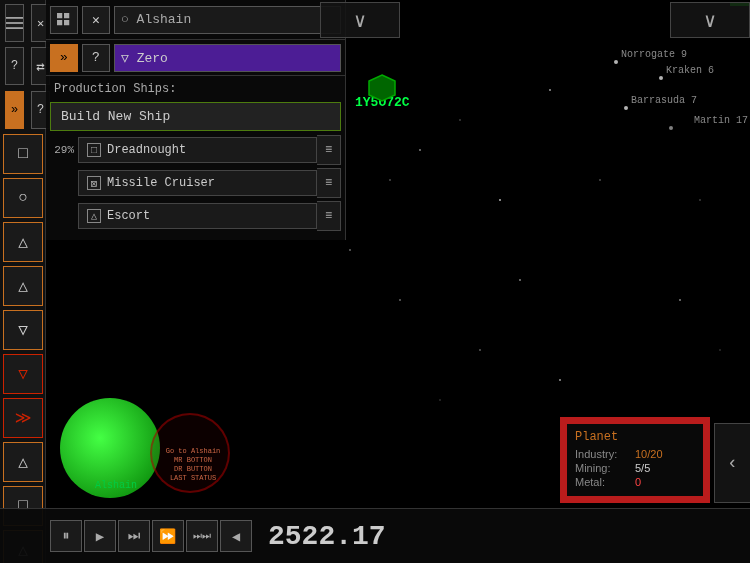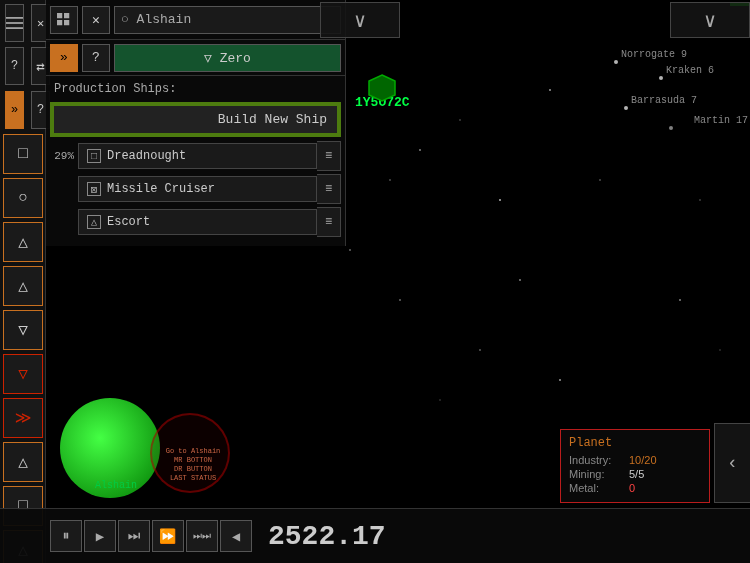--- a/index.html
+++ b/index.html
@@ -150,51 +150,50 @@
       display: flex;
       align-items: center;
       justify-content: center;
       cursor: pointer;
       color: #ccc;
       font-size: 13px;
     }
 
     #zero-input {
       flex: 1;
-      background: #14532d;
+      background: #4c1d95;
       border: 1px solid #555;
       color: #ccc;
       font-family: 'Courier New', monospace;
       font-size: 13px;
       padding: 3px 6px;
       height: 28px;
-      text-align: center;
     }
 
     
     #production-section {
       padding: 6px 4px;
     }
 
     #production-label {
       color: #aaa;
       font-size: 12px;
       margin-bottom: 6px;
       margin-left: 4px;
     }
 
     #build-new-ship-btn {
       width: 100%;
       background: #222;
-      border: 4px solid #4d7c0f;
+      border: 1px solid #4d7c0f;
       color: #ccc;
       font-family: 'Courier New', monospace;
       font-size: 13px;
       padding: 6px 10px;
-      text-align: right;
+      text-align: left;
       cursor: pointer;
       margin-bottom: 4px;
     }
 
     .queue-item {
       display: flex;
       align-items: center;
       margin-bottom: 3px;
     }
 
@@ -356,21 +355,21 @@
       font-weight: bold;
     }
 
     
     #planet-info {
       position: absolute;
       bottom: 60px;
       right: 40px;
       width: 150px;
       background: rgba(10,10,10,0.95);
-      border: 1px solid #b91c1c;
+      border: 7px solid #b91c1c;
       z-index: 20;
       padding: 6px 8px;
     }
 
     .planet-info-title {
       color: #c87020;
       font-size: 12px;
       margin-bottom: 4px;
       font-family: 'Courier New', monospace;
     }

